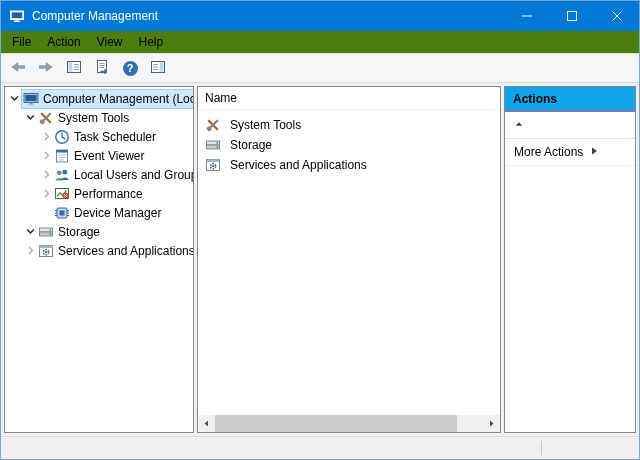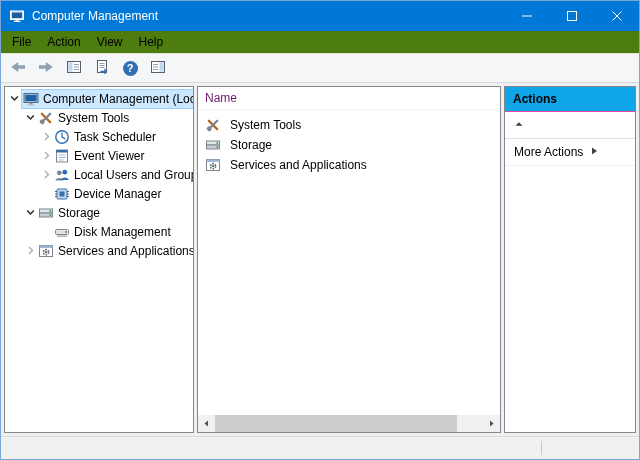--- a/index.html
+++ b/index.html
@@ -31,21 +31,21 @@
 
   
   .tree-row{display:flex;align-items:center;height:19px;white-space:nowrap;}
   .lvl0{padding-left:3px;}.lvl1{padding-left:19px;}.lvl2{padding-left:35px;}
   .chev{width:13px;height:13px;flex:0 0 13px;display:flex;align-items:center;justify-content:center;margin-right:1px;}
   .ticon{width:16px;height:16px;flex:0 0 16px;display:flex;align-items:center;justify-content:center;margin-right:4px;}
   .tlabel{white-space:nowrap;}
   .sel{display:flex;align-items:center;height:18px;background:#cce8ff;outline:1px solid #99d1ff;padding:0 3px 0 1px;}
 
   
-  .list-header{height:22px;flex:0 0 22px;display:flex;align-items:center;padding-left:7px;color:#701a75;border-bottom:1px solid #f2f2f2;text-align:right;}
+  .list-header{height:22px;flex:0 0 22px;display:flex;align-items:center;padding-left:7px;color:#000000;border-bottom:1px solid #f2f2f2;text-align:right;}
   .list-rows{flex:1;padding-top:5px;}
   .list-row{display:flex;align-items:center;height:20px;padding-left:7px;gap:5px;}
   .hscroll{height:17px;flex:0 0 17px;background:#f0f0f0;display:flex;align-items:stretch;}
   .scroll-btn{width:17px;flex:0 0 17px;display:flex;align-items:center;justify-content:center;background:#f0f0f0;}
   .scroll-thumb{width:80%;background:#cdcdcd;}
   .scroll-rest{flex:1;background:#f0f0f0;}
 
   
   .actions-header{height:24px;flex:0 0 24px;display:flex;align-items:center;padding:0 8px;font-weight:bold;background:#0ea5e9;border-bottom:1px solid #ec4899;}
   .action-section{height:26px;flex:0 0 26px;display:flex;align-items:center;justify-content:space-between;padding:0 9px;border-bottom:1px solid #e0e0e0;background:#fff;}
@@ -218,20 +218,36 @@
             <svg width="16" height="16" viewBox="0 0 16 16">
               <circle cx="5.3" cy="5.8" r="2.4" fill="#7e8791"></circle>
               <path d="M1.5 13.5 c0-3.4 7.6-3.4 7.6 0 z" fill="#7e8791"></path>
               <circle cx="10.8" cy="5.2" r="2.4" fill="#2f6fb2"></circle>
               <path d="M7 13 c0-3.4 7.6-3.4 7.6 0 z" fill="#2f6fb2"></path>
             </svg>
           </span>
         <span class="tlabel">Local Users and Groups</span>
       </div>
 
+      <div class="tree-row lvl2">
+        <span class="chev">
+            <svg width="11" height="11" viewBox="0 0 11 11">
+              <path d="M4 2 L7.5 5.5 L4 9" fill="none" stroke="#a6a6a6" stroke-width="1.2"></path>
+            </svg>
+          </span>
+        <span class="ticon">
+            <svg width="16" height="16" viewBox="0 0 16 16">
+              <rect x="1.5" y="2.5" width="13" height="10" fill="#ffffff" stroke="#5a5f66"></rect>
+              <polyline points="3,10.5 6,7 8.5,9 12.5,4.5" fill="none" stroke="#3f9d3f" stroke-width="1.3"></polyline>
+              <circle cx="11.5" cy="9.5" r="3" fill="#d23b3b"></circle>
+              <path d="M10.2 8.2 l2.6 2.6 M12.8 8.2 l-2.6 2.6" stroke="#ffffff" stroke-width="1"></path>
+            </svg>
+          </span>
+        <span class="tlabel">Performance</span>
+      </div>
 
       <div class="tree-row lvl2">
         <span class="chev"></span>
         <span class="ticon">
             <svg width="16" height="16" viewBox="0 0 16 16">
               <rect x="3" y="3" width="10" height="10" rx="1" fill="#bfd9f2" stroke="#3b6ea5"></rect>
               <rect x="5.5" y="5.5" width="5" height="5" fill="#3b6ea5"></rect>
               <path d="M1 5.5 h2 M1 8 h2 M1 10.5 h2 M13 5.5 h2 M13 8 h2 M13 10.5 h2" stroke="#5a5f66" stroke-width="1"></path>
             </svg>
           </span>
@@ -248,31 +264,20 @@
             <svg width="16" height="16" viewBox="0 0 16 16">
               <rect x="1.5" y="4" width="13" height="4" fill="#e3e6ea" stroke="#7e8791"></rect>
               <rect x="1.5" y="8" width="13" height="4" fill="#c9cdd3" stroke="#7e8791"></rect>
               <circle cx="12.3" cy="6" r="0.9" fill="#3f9d3f"></circle>
               <circle cx="12.3" cy="10" r="0.9" fill="#3f9d3f"></circle>
             </svg>
           </span>
         <span class="tlabel">Storage</span>
       </div>
 
-      <div class="tree-row lvl2">
-        <span class="chev"></span>
-        <span class="ticon">
-            <svg width="16" height="16" viewBox="0 0 16 16">
-              <rect x="1.5" y="5.5" width="13" height="5" rx="1" fill="#dfe3e8" stroke="#7e8791"></rect>
-              <circle cx="12" cy="8" r="1" fill="#3f9d3f"></circle>
-              <rect x="3" y="11.5" width="10" height="1.2" fill="#9aa0a6"></rect>
-            </svg>
-          </span>
-        <span class="tlabel">Disk Management</span>
-      </div>
 
       <div class="tree-row lvl1">
         <span class="chev">
             <svg width="11" height="11" viewBox="0 0 11 11">
               <path d="M4 2 L7.5 5.5 L4 9" fill="none" stroke="#a6a6a6" stroke-width="1.2"></path>
             </svg>
           </span>
         <span class="ticon">
             <svg width="16" height="16" viewBox="0 0 16 16">
               <rect x="1.5" y="2.5" width="13" height="11" fill="#ffffff" stroke="#7e8791"></rect>

